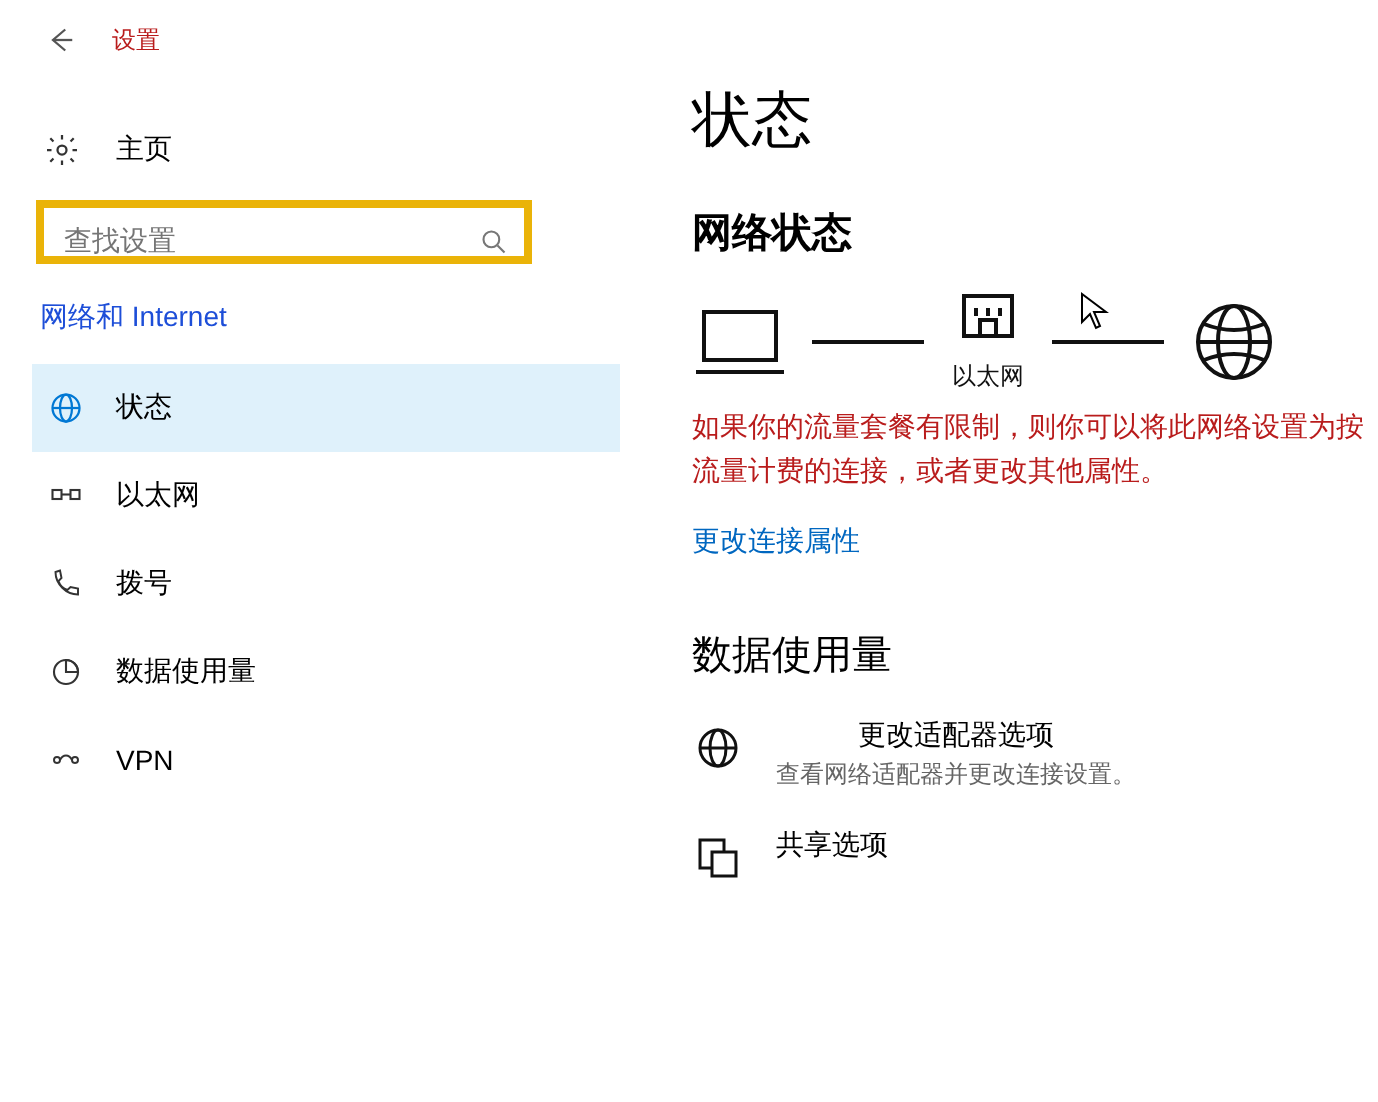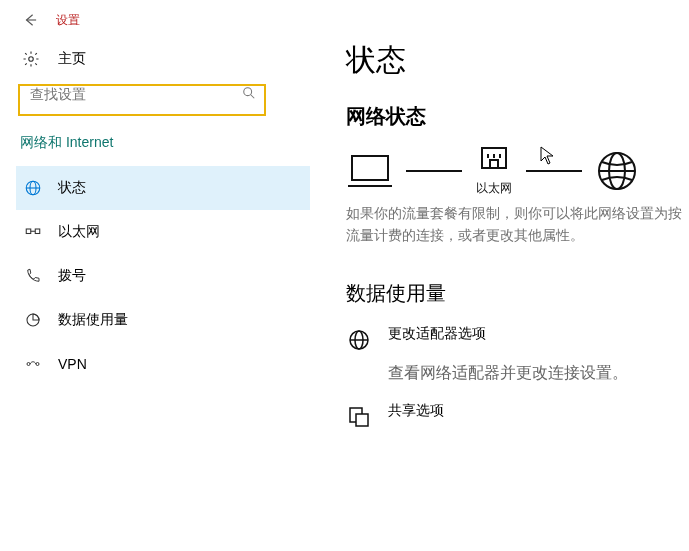--- a/index.html
+++ b/index.html
@@ -26,54 +26,54 @@
     margin-right: 18px;
     cursor: pointer;
   }
   .header-title {
     font-size: 12px;
     color: #b91c1c;
   }
   .sidebar {
     position: absolute;
     left: 0;
-    top: 40px;
+    top: 56px;
     width: 310px;
     padding-left: 16px;
   }
   .home-row {
     display: flex;
     align-items: center;
     padding: 10px 0 12px 6px;
     cursor: pointer;
   }
   .home-row .icon { width: 22px; text-align: center; color: #333; }
   .home-label { margin-left: 14px; font-size: 14px; }
   .search-box {
     display: flex;
-    align-items: flex-start;
-    border: 2px solid #eab308;
+    align-items: flex-end;
+    border: 4px solid #eab308;
     height: 32px;
     width: 248px;
     margin: 4px 0 18px 2px;
     padding: 0 8px 0 10px;
     background: #fff;
   }
   .search-box input {
     flex: 1;
     border: none;
     outline: none;
     font-size: 14px;
     font-family: inherit;
     background: transparent;
     color: #555;
   }
   .section-header {
     font-size: 14px;
-    color: #0f766e;
+    color: #1d4ed8;
     margin: 12px 0 14px 4px;
   }
   .nav-item {
     display: flex;
     align-items: center;
     height: 44px;
     padding-left: 6px;
     cursor: pointer;
     position: relative;
   }
@@ -125,21 +125,21 @@
     margin: 4px 0 0 0;
     color: #111;
   }
   .connected-heading {
     font-size: 18px;
     font-weight: 400;
     margin-top: 22px;
   }
   .connected-desc {
     font-size: 14px;
-    color: #737373;
+    color: #b91c1c;
     line-height: 1.55;
     margin-top: 4px;
   }
   .link {
     color: #0067c0;
     font-size: 14px;
     margin-top: 16px;
     display: inline-block;
     cursor: pointer;
   }
@@ -148,31 +148,32 @@
     font-weight: 400;
     margin-top: 34px;
     margin-bottom: 18px;
   }
   .option-row {
     display: flex;
     align-items: flex-start;
     gap: 16px;
     margin-bottom: 18px;
     cursor: pointer;
+    text-align: center;
   }
   .option-icon {
     width: 26px; height: 26px;
     display:flex; align-items:center; justify-content:center;
     color: #111;
     flex-shrink:0;
     margin-top:2px;
   }
   .option-texts { display:flex; flex-direction:column; }
   .option-title { font-size: 14px; }
-  .option-desc { font-size: 16px; color: #666; margin-top: 20px; }
+  .option-desc { font-size: 12px; color: #666; margin-top: 2px; }
 
   .cursor-arrow {
     position: absolute;
     left: 540px; top: 146px;
     pointer-events: none;
   }
   svg { display:block; }
 </style>
 </head>
 <body>
@@ -293,20 +294,21 @@
           <ellipse cx="21" cy="21" rx="8" ry="18" stroke="#111" stroke-width="2" fill="none"></ellipse>
           <line x1="3" y1="21" x2="39" y2="21" stroke="#111" stroke-width="2"></line>
           <path d="M6 12 Q21 18 36 12" stroke="#111" stroke-width="2" fill="none"></path>
           <path d="M6 30 Q21 24 36 30" stroke="#111" stroke-width="2" fill="none"></path>
         </svg>
     </div>
   </div>
 
   <div class="connected-desc">如果你的流量套餐有限制，则你可以将此网络设置为按流量计费的连接，或者更改其他属性。</div>
 
+  <div><a class="link">更改连接属性</a></div>
 
   <h2 class="change-net-title">数据使用量</h2>
 
   <div class="option-row">
     <span class="option-icon">
       <svg width="24" height="24" viewBox="0 0 24 24">
           <circle cx="12" cy="12" r="9" stroke="#111" stroke-width="1.5" fill="none"></circle>
           <ellipse cx="12" cy="12" rx="4" ry="9" stroke="#111" stroke-width="1.5" fill="none"></ellipse>
           <line x1="3" y1="12" x2="21" y2="12" stroke="#111" stroke-width="1.5"></line>
         </svg>

